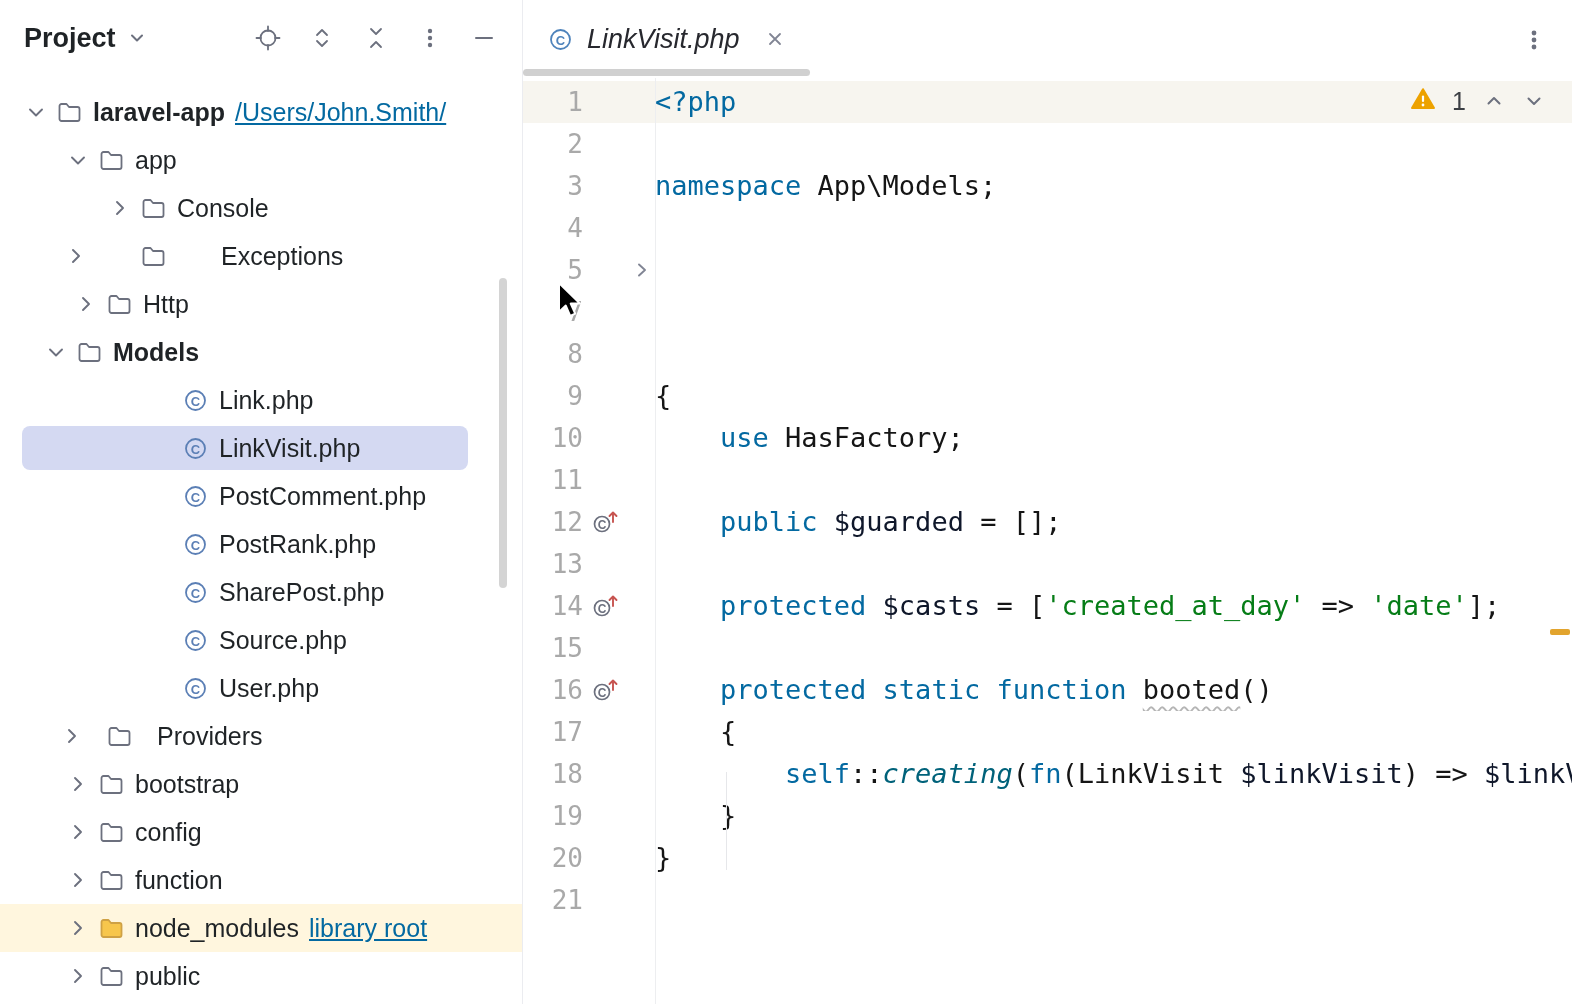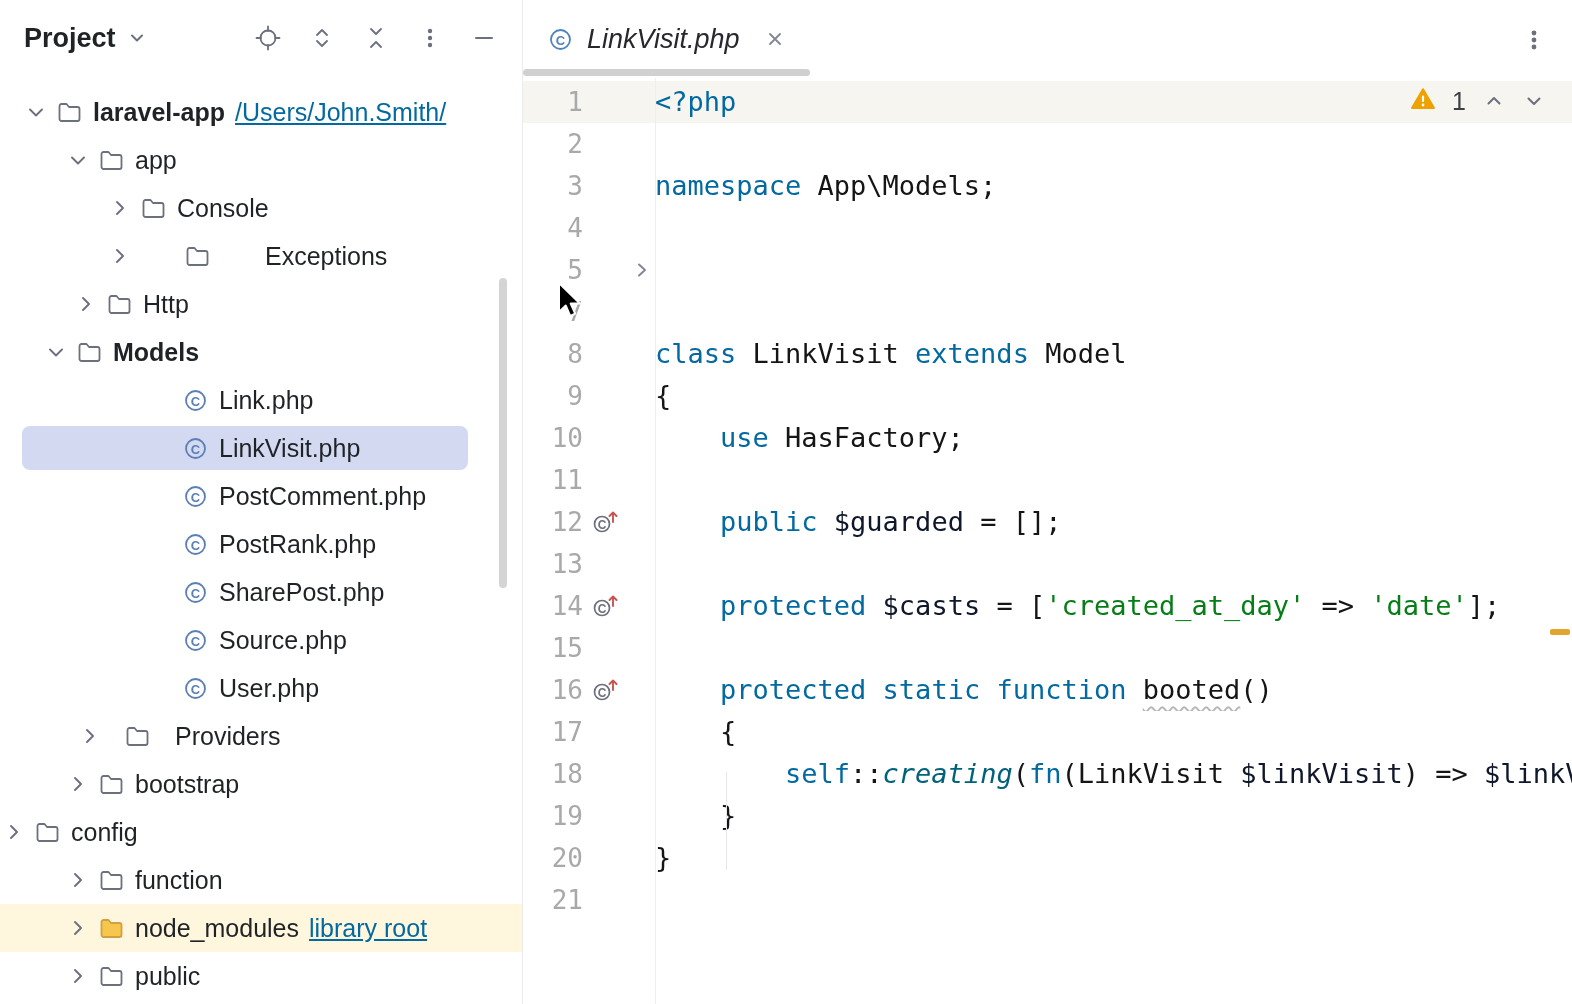--- a/index.html
+++ b/index.html
@@ -161,21 +161,21 @@
               <path d="M9 6l6 6-6 6" fill="none" stroke="currentColor" stroke-width="1.9" stroke-linecap="round" stroke-linejoin="round"></path>
             </svg>
           </span>
           <span class="ticon">
             <svg width="27" height="27" viewBox="0 0 27 27">
               <path d="M3.5 7A2 2 0 0 1 5.5 5h5l2.5 3h8.5a2 2 0 0 1 2 2v10a2 2 0 0 1-2 2h-16a2 2 0 0 1-2-2z" fill="none" stroke="#6C707E" stroke-width="1.8" stroke-linejoin="round"></path>
             </svg>
           </span>
           <span class="tlabel">Console</span>
         </div>
-        <div class="tree-row" style="padding-left: 106px; gap: 44px;">
+        <div class="tree-row" style="padding-left: 62px; gap: 44px;">
           <span class="chev">
             <svg width="24" height="24" viewBox="0 0 24 24">
               <path d="M9 6l6 6-6 6" fill="none" stroke="currentColor" stroke-width="1.9" stroke-linecap="round" stroke-linejoin="round"></path>
             </svg>
           </span>
           <span class="ticon">
             <svg width="27" height="27" viewBox="0 0 27 27">
               <path d="M3.5 7A2 2 0 0 1 5.5 5h5l2.5 3h8.5a2 2 0 0 1 2 2v10a2 2 0 0 1-2 2h-16a2 2 0 0 1-2-2z" fill="none" stroke="#6C707E" stroke-width="1.8" stroke-linejoin="round"></path>
             </svg>
           </span>
@@ -270,21 +270,21 @@
         <div class="tree-row" style="padding-left: 148px;">
           <span class="chev"></span>
           <span class="ticon">
             <svg width="27" height="27" viewBox="0 0 27 27">
               <circle cx="13.5" cy="13.5" r="9.5" fill="none" stroke="#5B7FB5" stroke-width="1.8"></circle>
               <text x="13.5" y="18.5" text-anchor="middle" font-size="13" font-family="Liberation Sans, sans-serif" font-weight="700" fill="#5B7FB5">C</text>
             </svg>
           </span>
           <span class="tlabel">User.php</span>
         </div>
-        <div class="tree-row" style="padding-left: 76px; gap: 14px;">
+        <div class="tree-row" style="padding-left: 58px; gap: 14px;">
           <span class="chev">
             <svg width="24" height="24" viewBox="0 0 24 24">
               <path d="M9 6l6 6-6 6" fill="none" stroke="currentColor" stroke-width="1.9" stroke-linecap="round" stroke-linejoin="round"></path>
             </svg>
           </span>
           <span class="ticon">
             <svg width="27" height="27" viewBox="0 0 27 27">
               <path d="M3.5 7A2 2 0 0 1 5.5 5h5l2.5 3h8.5a2 2 0 0 1 2 2v10a2 2 0 0 1-2 2h-16a2 2 0 0 1-2-2z" fill="none" stroke="#6C707E" stroke-width="1.8" stroke-linejoin="round"></path>
             </svg>
           </span>
@@ -296,21 +296,21 @@
               <path d="M9 6l6 6-6 6" fill="none" stroke="currentColor" stroke-width="1.9" stroke-linecap="round" stroke-linejoin="round"></path>
             </svg>
           </span>
           <span class="ticon">
             <svg width="27" height="27" viewBox="0 0 27 27">
               <path d="M3.5 7A2 2 0 0 1 5.5 5h5l2.5 3h8.5a2 2 0 0 1 2 2v10a2 2 0 0 1-2 2h-16a2 2 0 0 1-2-2z" fill="none" stroke="#6C707E" stroke-width="1.8" stroke-linejoin="round"></path>
             </svg>
           </span>
           <span class="tlabel">bootstrap</span>
         </div>
-        <div class="tree-row" style="">
+        <div class="tree-row" style="padding-left: 64px;">
           <span class="chev">
             <svg width="24" height="24" viewBox="0 0 24 24">
               <path d="M9 6l6 6-6 6" fill="none" stroke="currentColor" stroke-width="1.9" stroke-linecap="round" stroke-linejoin="round"></path>
             </svg>
           </span>
           <span class="ticon">
             <svg width="27" height="27" viewBox="0 0 27 27">
               <path d="M3.5 7A2 2 0 0 1 5.5 5h5l2.5 3h8.5a2 2 0 0 1 2 2v10a2 2 0 0 1-2 2h-16a2 2 0 0 1-2-2z" fill="none" stroke="#6C707E" stroke-width="1.8" stroke-linejoin="round"></path>
             </svg>
           </span>
@@ -438,21 +438,20 @@
               <span class="fold-slot"></span>
             </div>
             <div class="code-text"></div>
           </div>
           <div class="code-row">
             <div class="gutter">
               <span class="line-number">8</span>
               <span class="gutter-icon-slot"></span>
               <span class="fold-slot"></span>
             </div>
-            <div class="code-text"><span class="tk-kw">class</span><span class="tk-pl"> LinkVisit </span><span class="tk-kw">extends</span><span class="tk-pl"> Model</span></div>
           </div>
           <div class="code-row">
             <div class="gutter">
               <span class="line-number">9</span>
               <span class="gutter-icon-slot"></span>
               <span class="fold-slot"></span>
             </div>
             <div class="code-text"><span class="tk-pl">{</span></div>
           </div>
           <div class="code-row">

